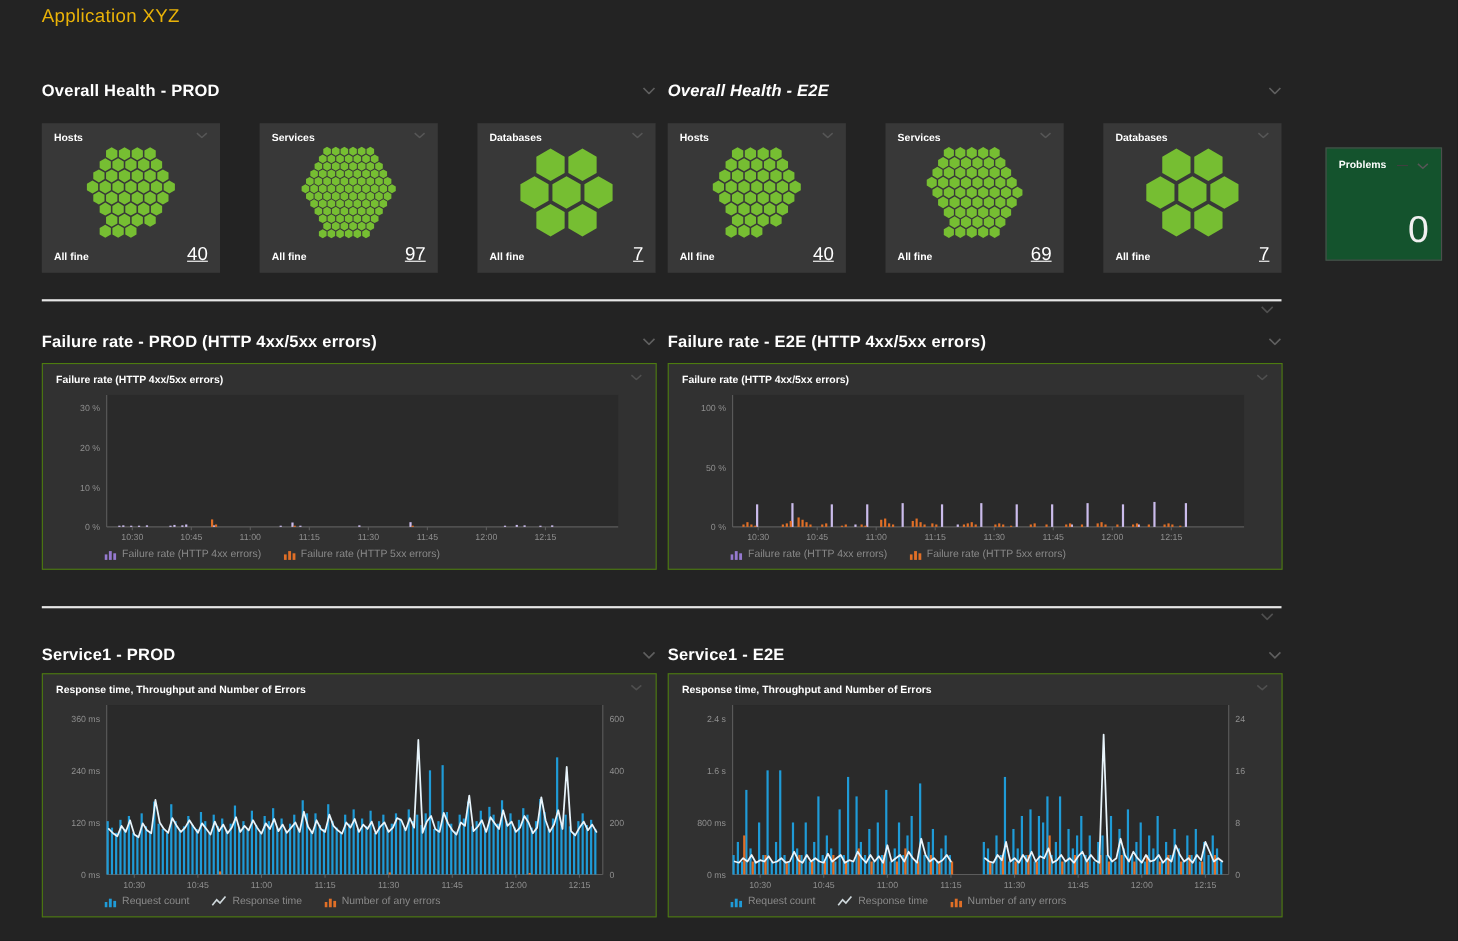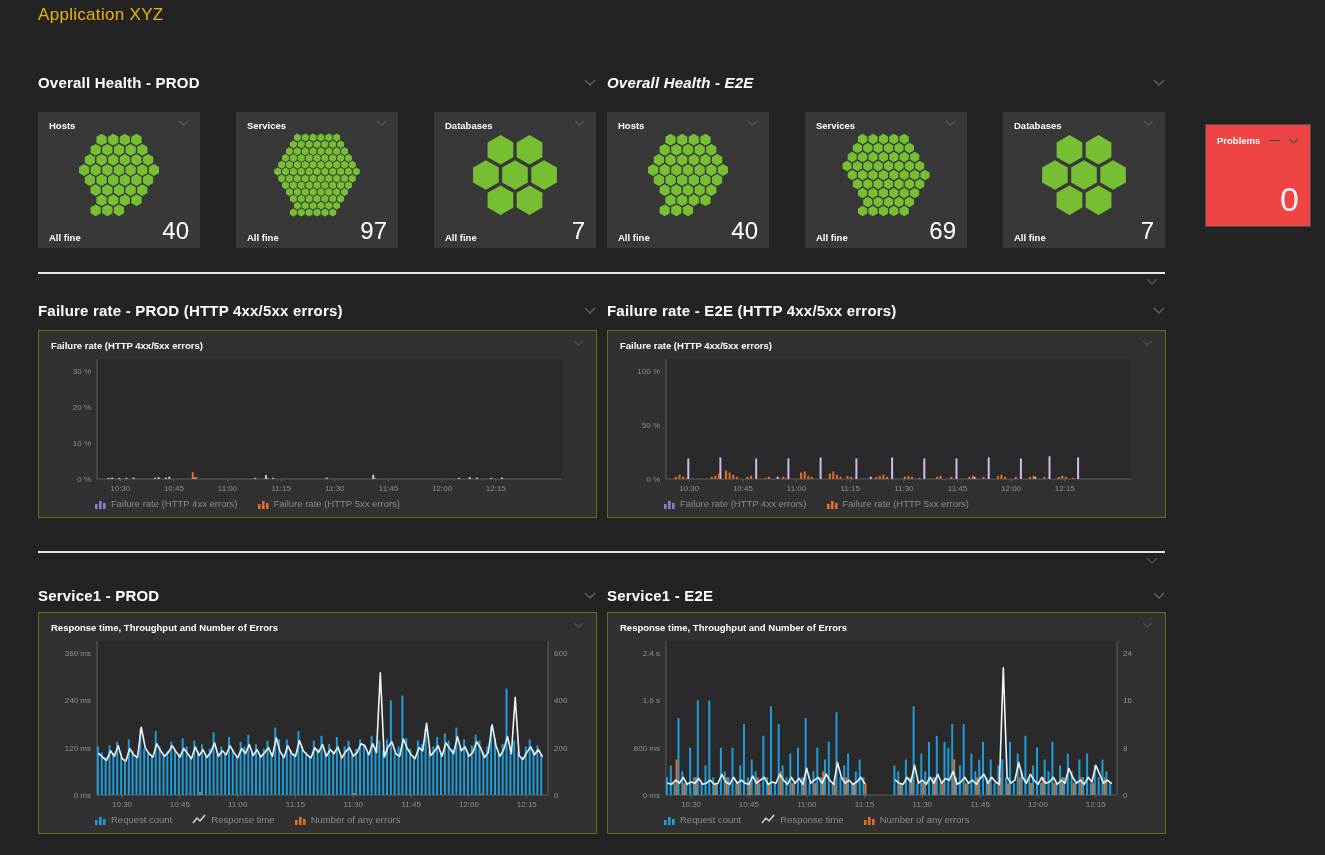--- a/index.html
+++ b/index.html
@@ -13,23 +13,23 @@
   .chev { display:inline-block; line-height:0; cursor:pointer; }
 
   .tiles-row { position:absolute; display:flex; gap:36px; }
   .tile { width:162px; height:136px; background:#383838; display:flex; flex-direction:column; padding:8px 11px 9px; cursor:pointer;margin-top:12px; }
   .tile-head { display:flex; justify-content:space-between; align-items:flex-start; }
   .tile-label { font-size:9.5px; font-weight:700; color:#fff; }
   .hex-wrap { flex:1; margin:2px 0; }
   .hex-wrap svg { display:block; margin:0 auto; }
   .tile-foot { display:flex; justify-content:space-between; align-items:flex-end; }
   .status { font-size:9.5px; font-weight:700; color:#fff; }
-  .count { font-size:24px; font-weight:400; line-height:1; color:#fff; }
-
-  .problems-tile { position:absolute; left:1205px; top:124px; width:106px; height:103px; background:#ef4444; border:1px solid #4d4d4d; padding:10px 11px; display:flex; flex-direction:column; justify-content:space-between; cursor:pointer; }
+  .count { font-size:17px; font-weight:400; line-height:1; color:#fff;text-decoration:underline; }
+
+  .problems-tile { position:absolute; left:1205px; top:134px; width:106px; height:103px; background:#14532d; border:1px solid #4d4d4d; padding:10px 11px; display:flex; flex-direction:column; justify-content:space-between; cursor:pointer; }
   .problems-head { display:flex; align-items:center; }
   .problems-label { font-size:9.5px; font-weight:700; }
   .problems-dash { flex:1; height:1px; background:#3f3f3f; margin:0 8px 0 10px; }
   .problems-count { font-size:34px; font-weight:300; color:#f0f0f0; text-align:right; line-height:1; }
 
   .divider { position:absolute; left:38px; width:1127px; height:2px; background:#e6e6e6; }
   .divider-chev { position:absolute; }
 
   .chart-tile { position:absolute; width:559px; background:#313131; border:1px solid #4d7c0f; display:flex; flex-direction:column; padding:9px 12px 5px; }
   .chart-head { display:flex; justify-content:space-between; align-items:flex-start; }

